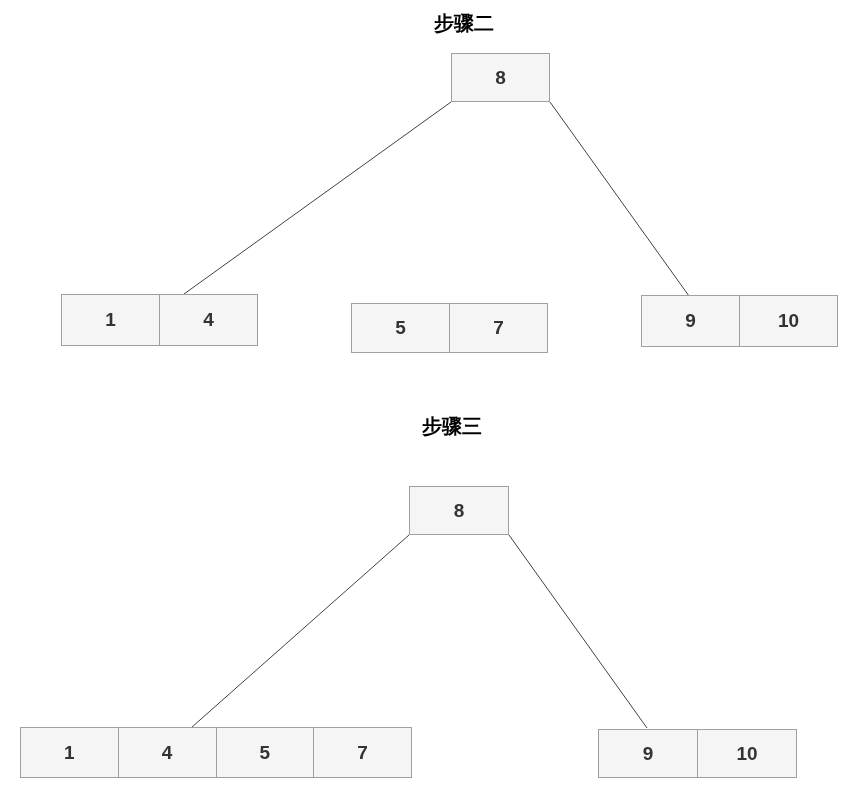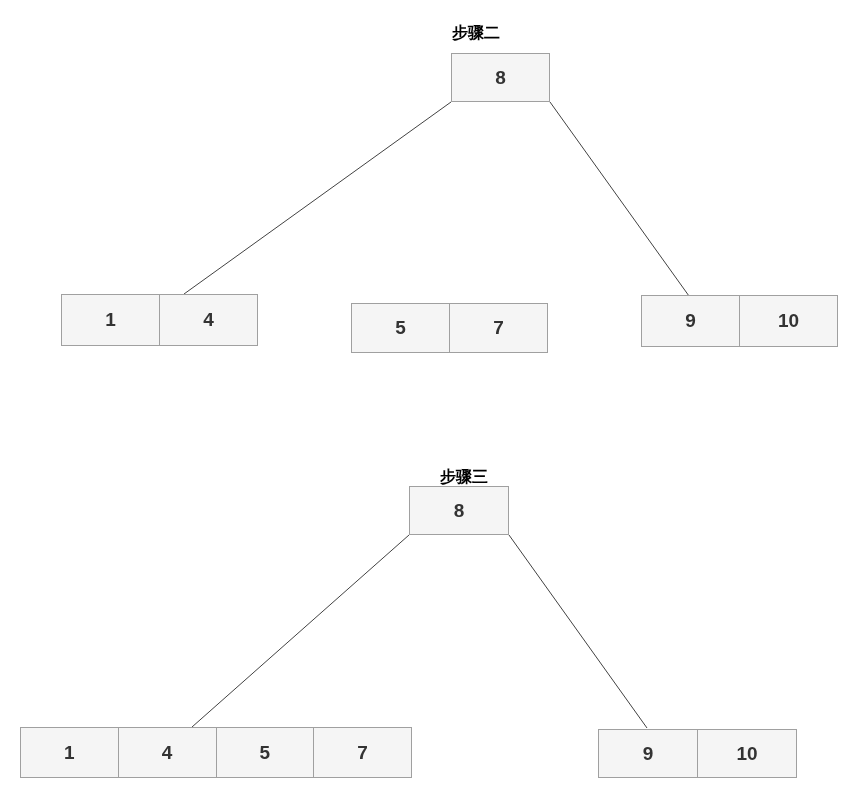--- a/index.html
+++ b/index.html
@@ -14,23 +14,23 @@
   .canvas{
     position:relative;
     width:849px;height:807px;
     background:var(--bg);
     font-family:"Liberation Sans", sans-serif;
     overflow:hidden;
   }
   .edges{position:absolute;left:0;top:0;width:849px;height:807px;}
   .edges line{stroke:var(--edge);stroke-width:1;}
   .title{
-    position:absolute;margin:12px;
+    position:absolute;margin:0;
     transform:translateX(-50%);
-    font-size:16px;line-height:1.1;font-weight:bold;
+    font-size:20px;line-height:1.1;font-weight:bold;
     color:var(--title);white-space:nowrap;
   }
   .node{
     position:absolute;display:flex;box-sizing:border-box;
     background:var(--node-fill);
     border:1px solid var(--node-border);
   }
   .cell{
     flex:1;display:flex;align-items:center;justify-content:center;
     font-size:19px;font-weight:bold;color:var(--text);
@@ -64,21 +64,21 @@
   <div class="node" style="left:351px;top:303px;width:197px;height:50px">
       <div class="cell">5</div>
       <div class="cell">7</div>
     </div>
 
   <div class="node" style="left:641px;top:295px;width:197px;height:52px">
       <div class="cell">9</div>
       <div class="cell">10</div>
     </div>
 
-  <h2 class="title" style="left:452px;top:456px">步骤三</h2>
+  <h2 class="title" style="left:452px;top:415px">步骤三</h2>
 
   <div class="node" style="left:409px;top:486px;width:100px;height:49px">
       <div class="cell">8</div>
     </div>
 
   <div class="node" style="left:20px;top:727px;width:392px;height:51px">
       <div class="cell">1</div>
       <div class="cell">4</div>
       <div class="cell">5</div>
       <div class="cell">7</div>

